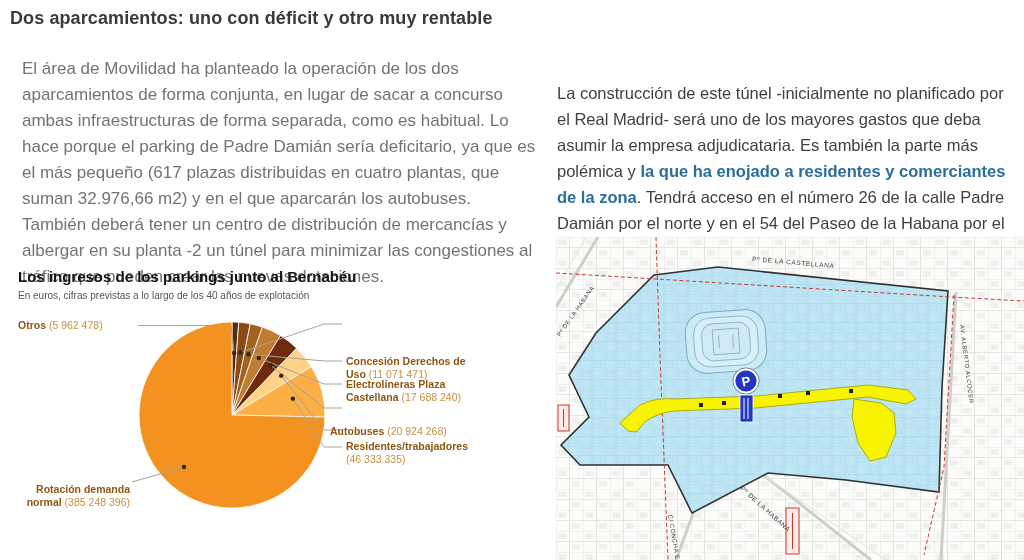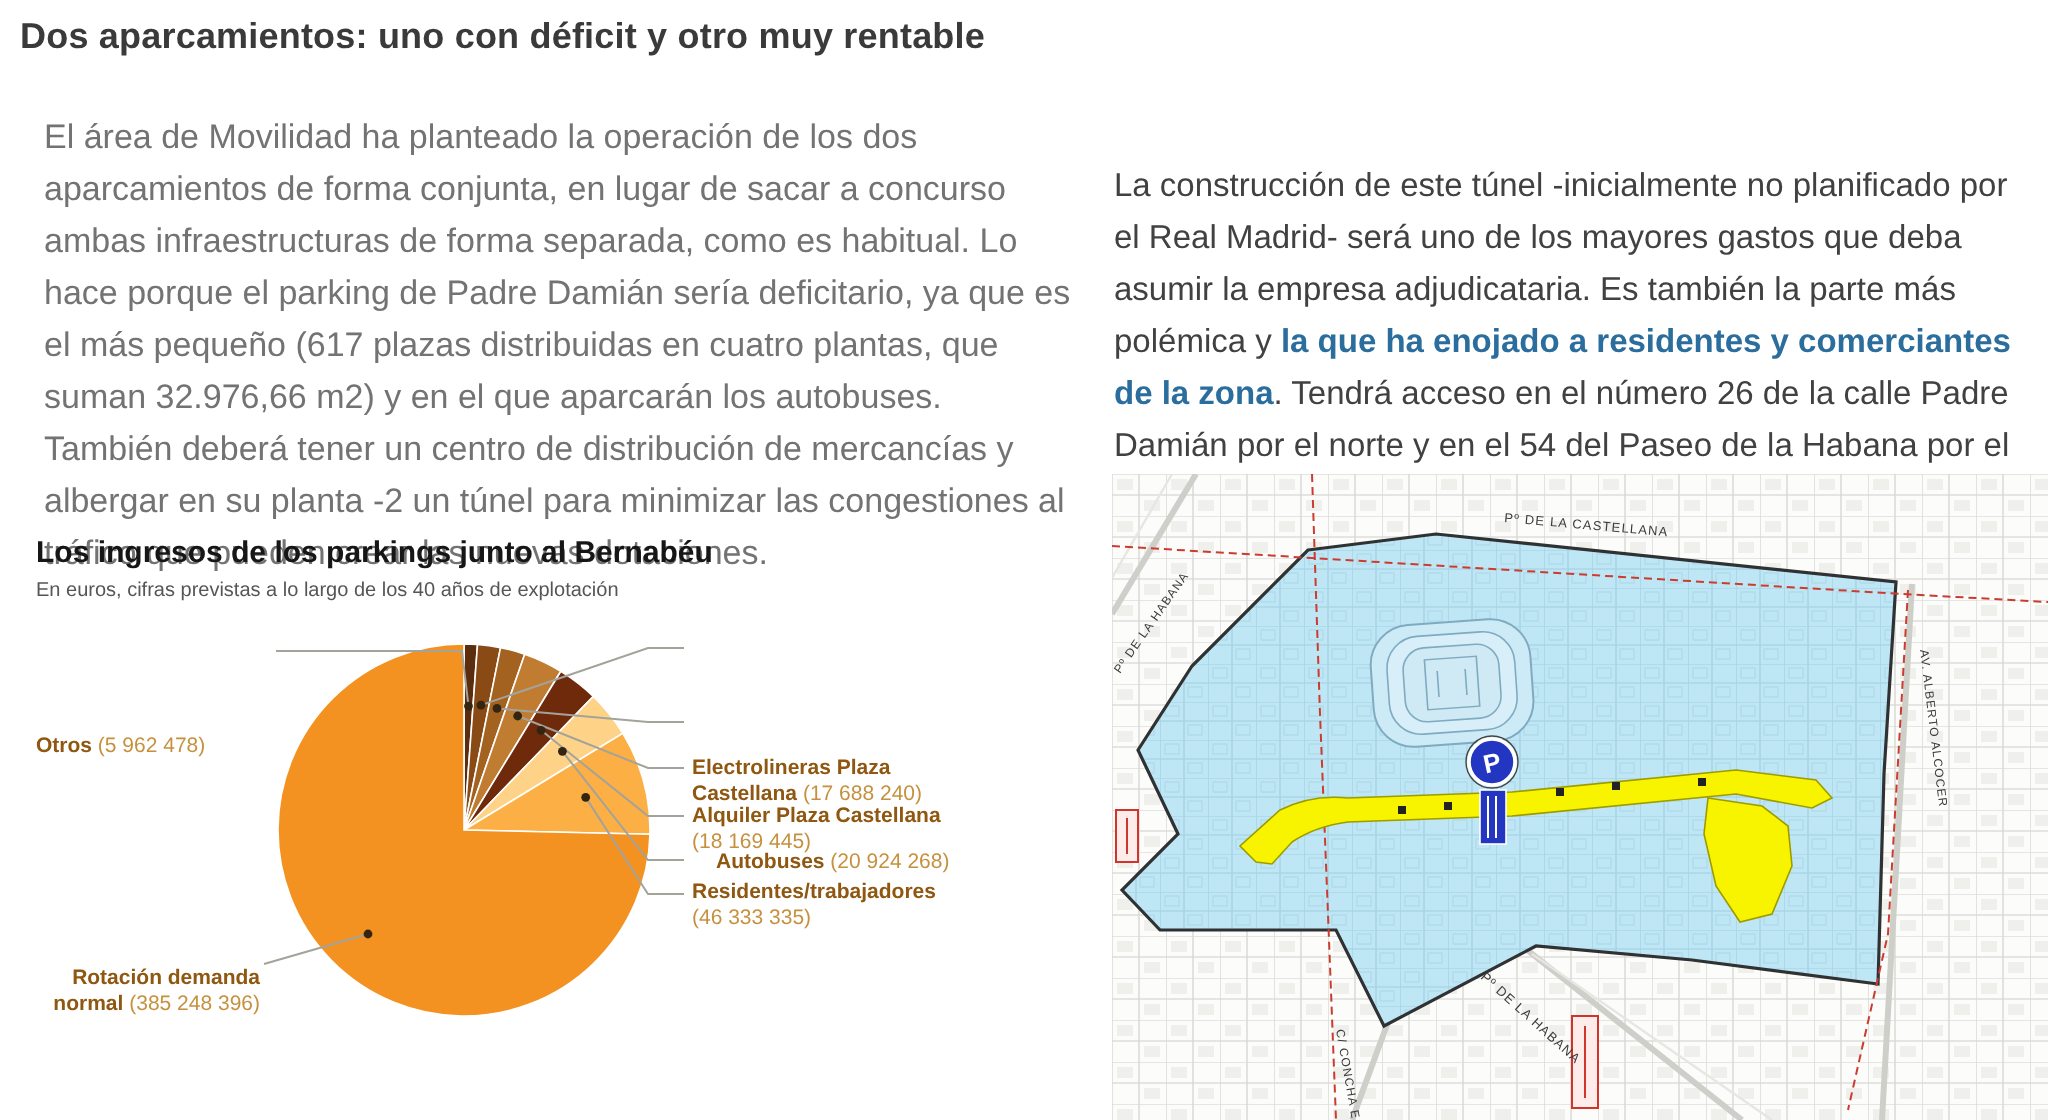--- a/index.html
+++ b/index.html
@@ -59,24 +59,24 @@
           <circle cx="252.54170782220405" cy="55.16490435297774" r="2.2" fill="#33250f"></circle>
           <polyline points="263.2021214935974,65.65344690408983 306,120 324,120" fill="none" stroke="#a3a39b" stroke-width="1"></polyline>
           <circle cx="263.2021214935974" cy="65.65344690408983" r="2.2" fill="#33250f"></circle>
           <polyline points="274.8466401471113,88.66946471153068 306,137 324,137" fill="none" stroke="#a3a39b" stroke-width="1"></polyline>
           <circle cx="274.8466401471113" cy="88.66946471153068" r="2.2" fill="#33250f"></circle>
           <polyline points="120,15.5 213,15.5 216.24951533419843,43.0408224654232" fill="none" stroke="#a3a39b" stroke-width="1"></polyline>
           <circle cx="216.24951533419843" cy="43.0408224654232" r="2.2" fill="#33250f"></circle>
           <polyline points="114,172 166,157" fill="none" stroke="#a3a39b" stroke-width="1"></polyline>
           <circle cx="166" cy="157" r="2.2" fill="#33250f"></circle>
         </svg>
-        <div class="pie-label otros" style="left:0px;top:9px;margin-top:48px;"><span class="pl-name">Otros</span><span class="pl-val"> (5 962 478)</span></div>
+        <div class="pie-label otros" style="left:0px;top:9px;"><span class="pl-name">Otros</span><span class="pl-val"> (5 962 478)</span></div>
+        <div class="pie-label " style="left:328px;top:45px;"><span class="pl-name">Concesión Derechos de Uso</span><span class="pl-val"> (11 071 471)</span></div>
         <div class="pie-label " style="left:328px;top:68px;"><span class="pl-name">Electrolineras Plaza Castellana</span><span class="pl-val"> (17 688 240)</span></div>
-        <div class="pie-label " style="left:328px;top:92px;"><span class="pl-name">Alquiler Plaza Castellana</span><span class="pl-val"> (18 169 445)</span></div>
-        <div class="pie-label " style="left:340px;top:115px;"><span class="pl-name">Autobuses</span><span class="pl-val"> (20 924 268)</span></div>
+        <div class="pie-label " style="left:312px;top:115px;"><span class="pl-name">Autobuses</span><span class="pl-val"> (20 924 268)</span></div>
         <div class="pie-label " style="left:328px;top:130px;"><span class="pl-name">Residentes/trabajadores</span><span class="pl-val"> (46 333 335)</span></div>
         <div class="pie-label rotacion" style="left:0px;top:173px;"><span class="pl-name">Rotación demanda normal</span><span class="pl-val"> (385 248 396)</span></div>
       </div>
   </div>
 
 
   <div class="map">
     <svg width="468" height="323" viewBox="0 0 468 323">
       <defs>
         <pattern id="gridGray" width="27" height="21" patternUnits="userSpaceOnUse">

